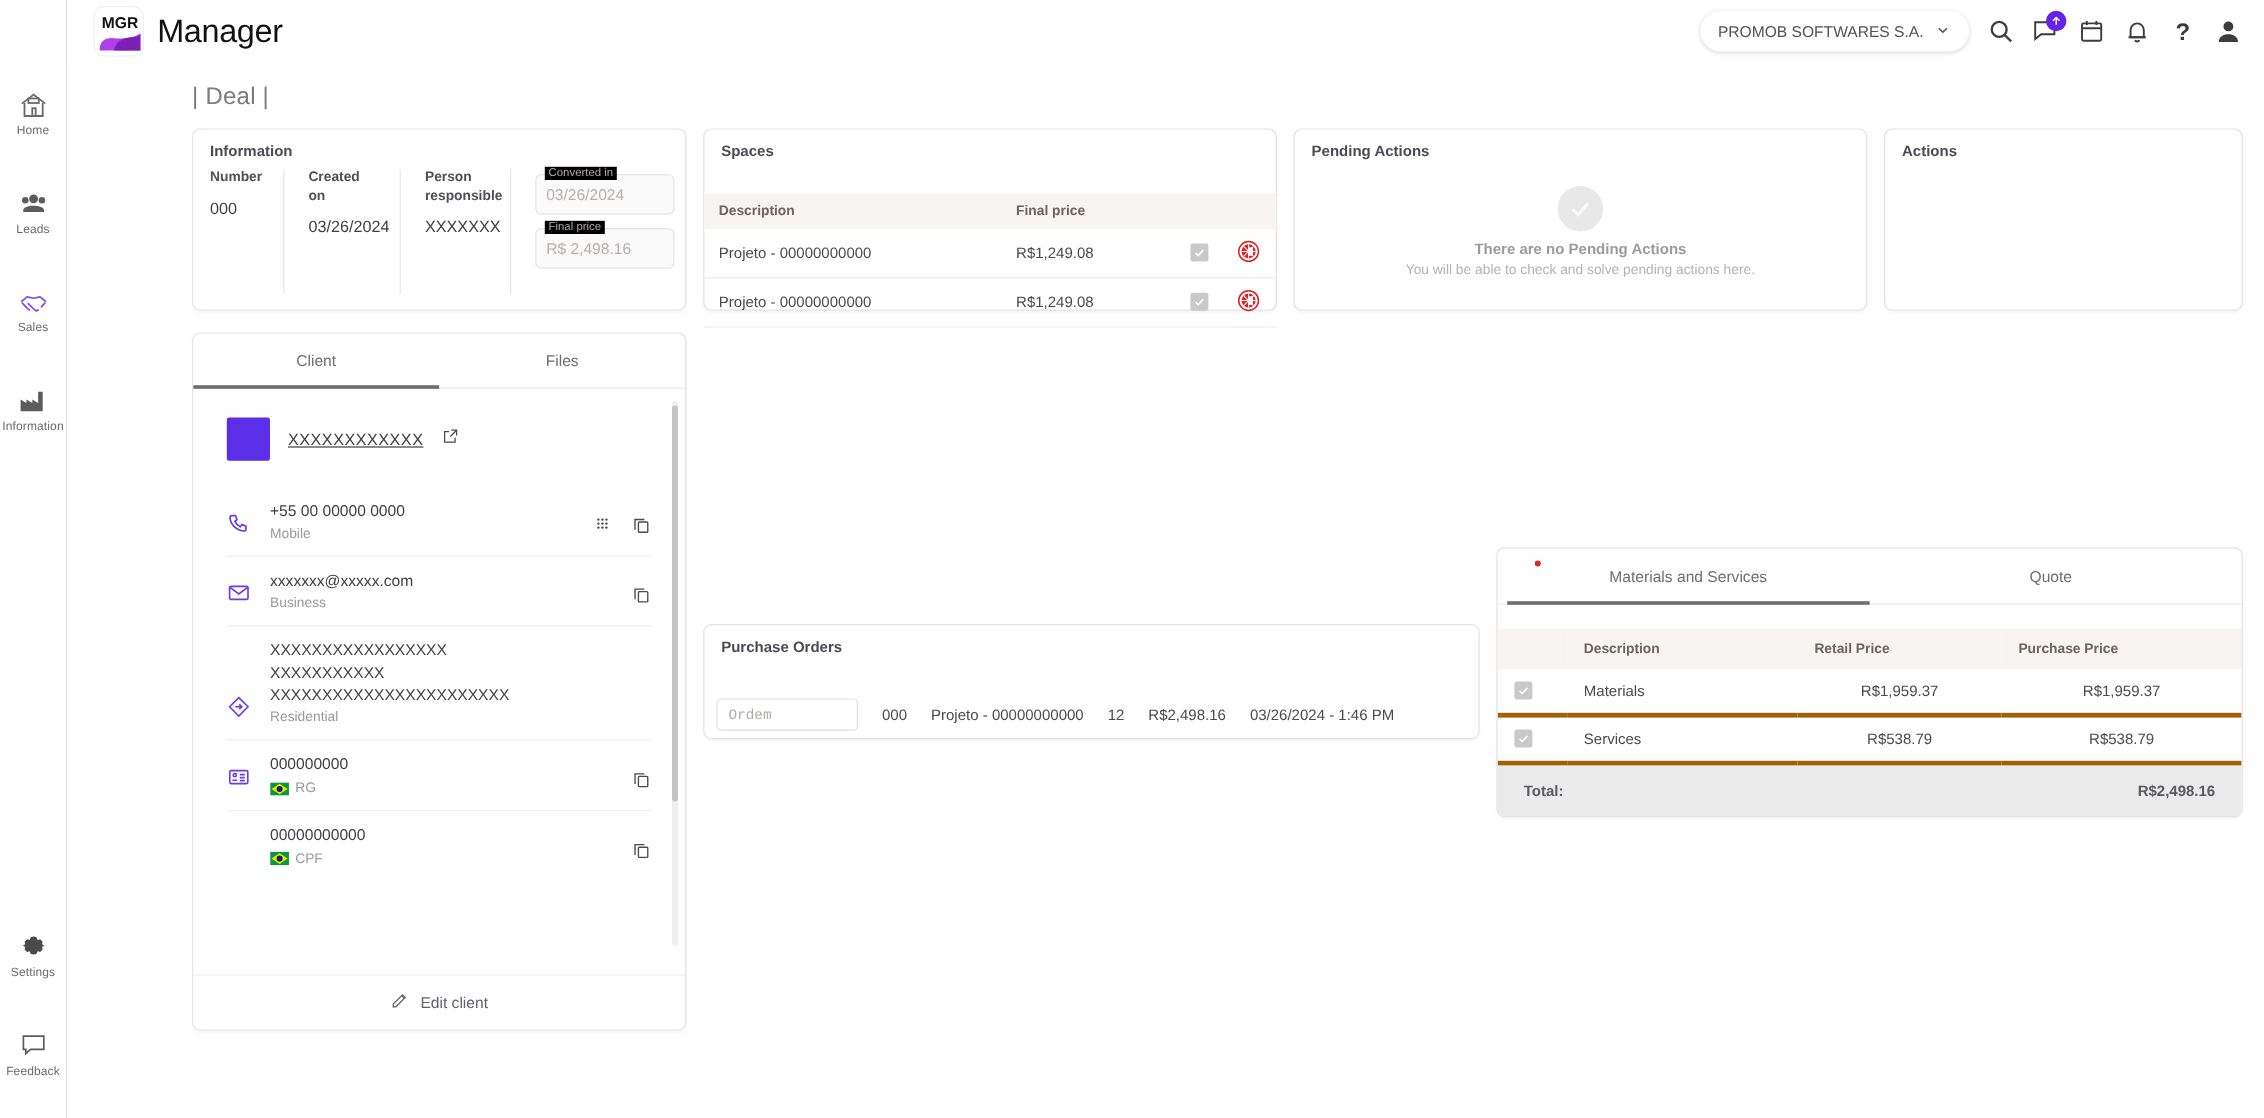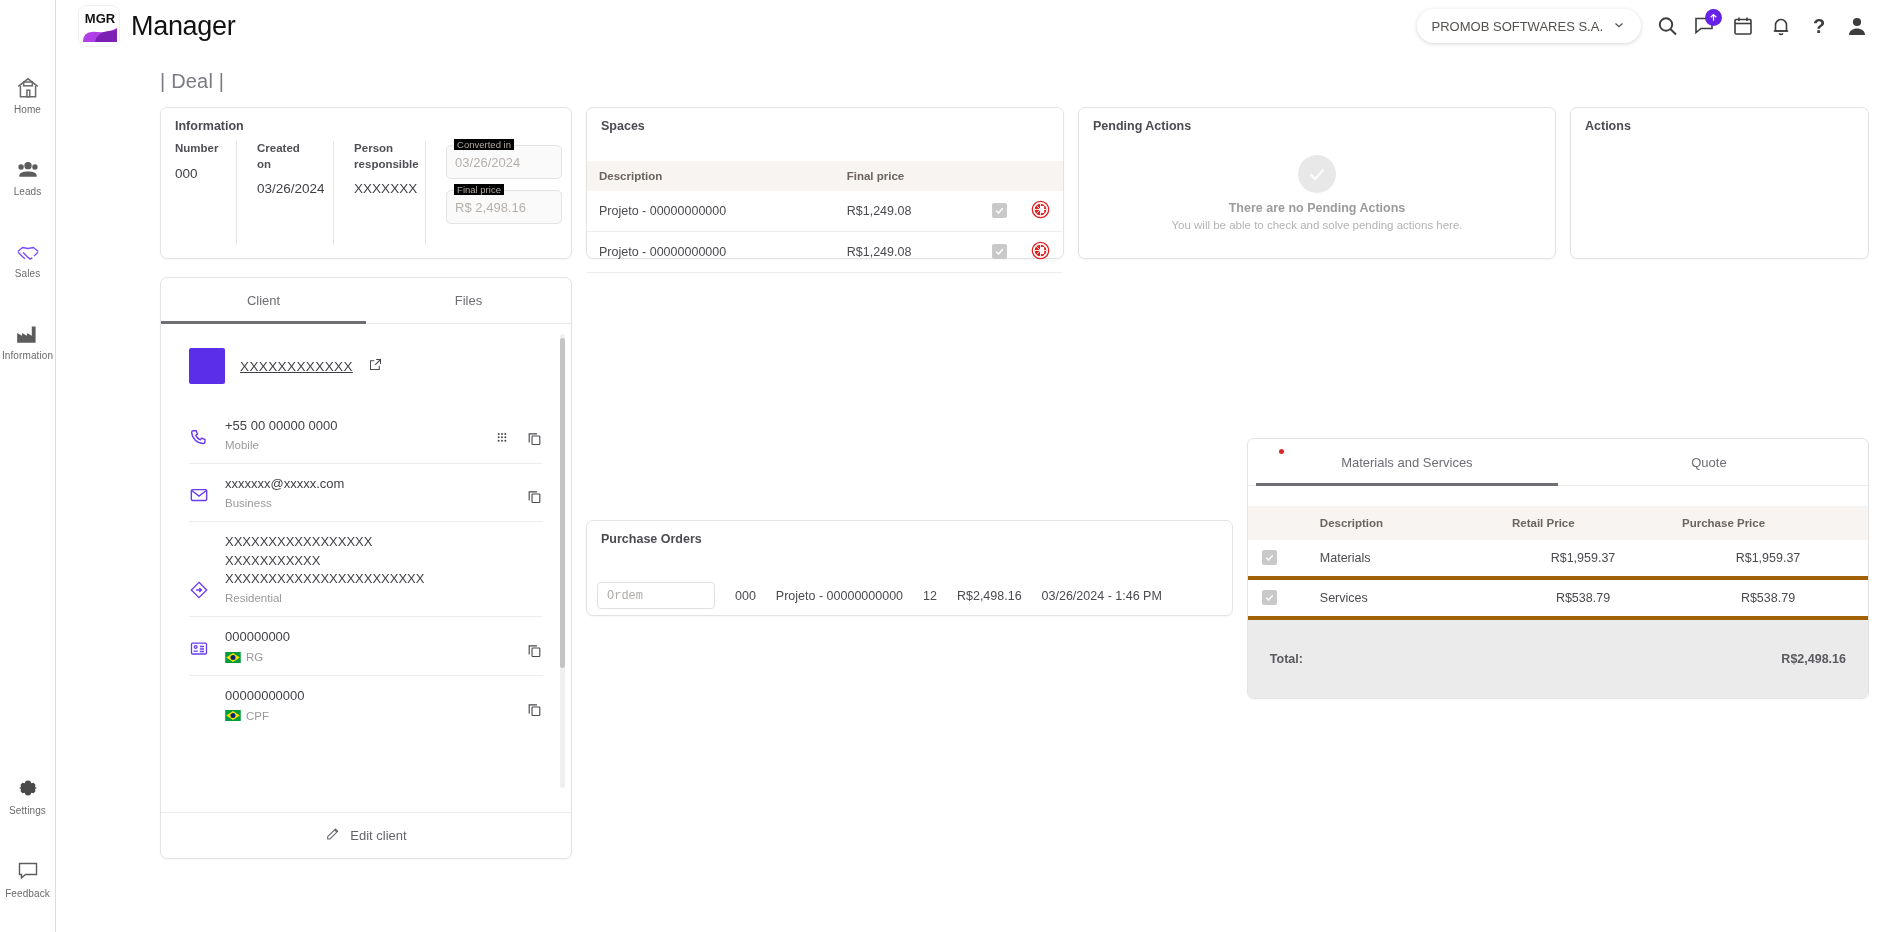--- a/index.html
+++ b/index.html
@@ -198,21 +198,21 @@
     background: #d62b2b; left: 50%; margin-left: -128px; top: 10px;
   }
   .ms-table th { padding: 11px 14px; }
   .ms-table td {
     font-size: 12.5px; color: #4a4a4f; padding: 10px 14px;
     border-bottom: 4px solid #a16207;
   }
   .ms-fill { flex: 1; }
   .total-bar {
     background: #ebebeb; display: flex; align-items: center;
-    justify-content: space-between; padding: 32px 22px;
+    justify-content: space-between; padding: 14px 22px;
     font-size: 12.5px; font-weight: bold; color: #5a5a60; gap: 10px;
   }
   .ta-c { text-align: center; }
 </style>
 </head>
 <body>
 
 <div class="sidebar">
 
   <div class="nav-item">

